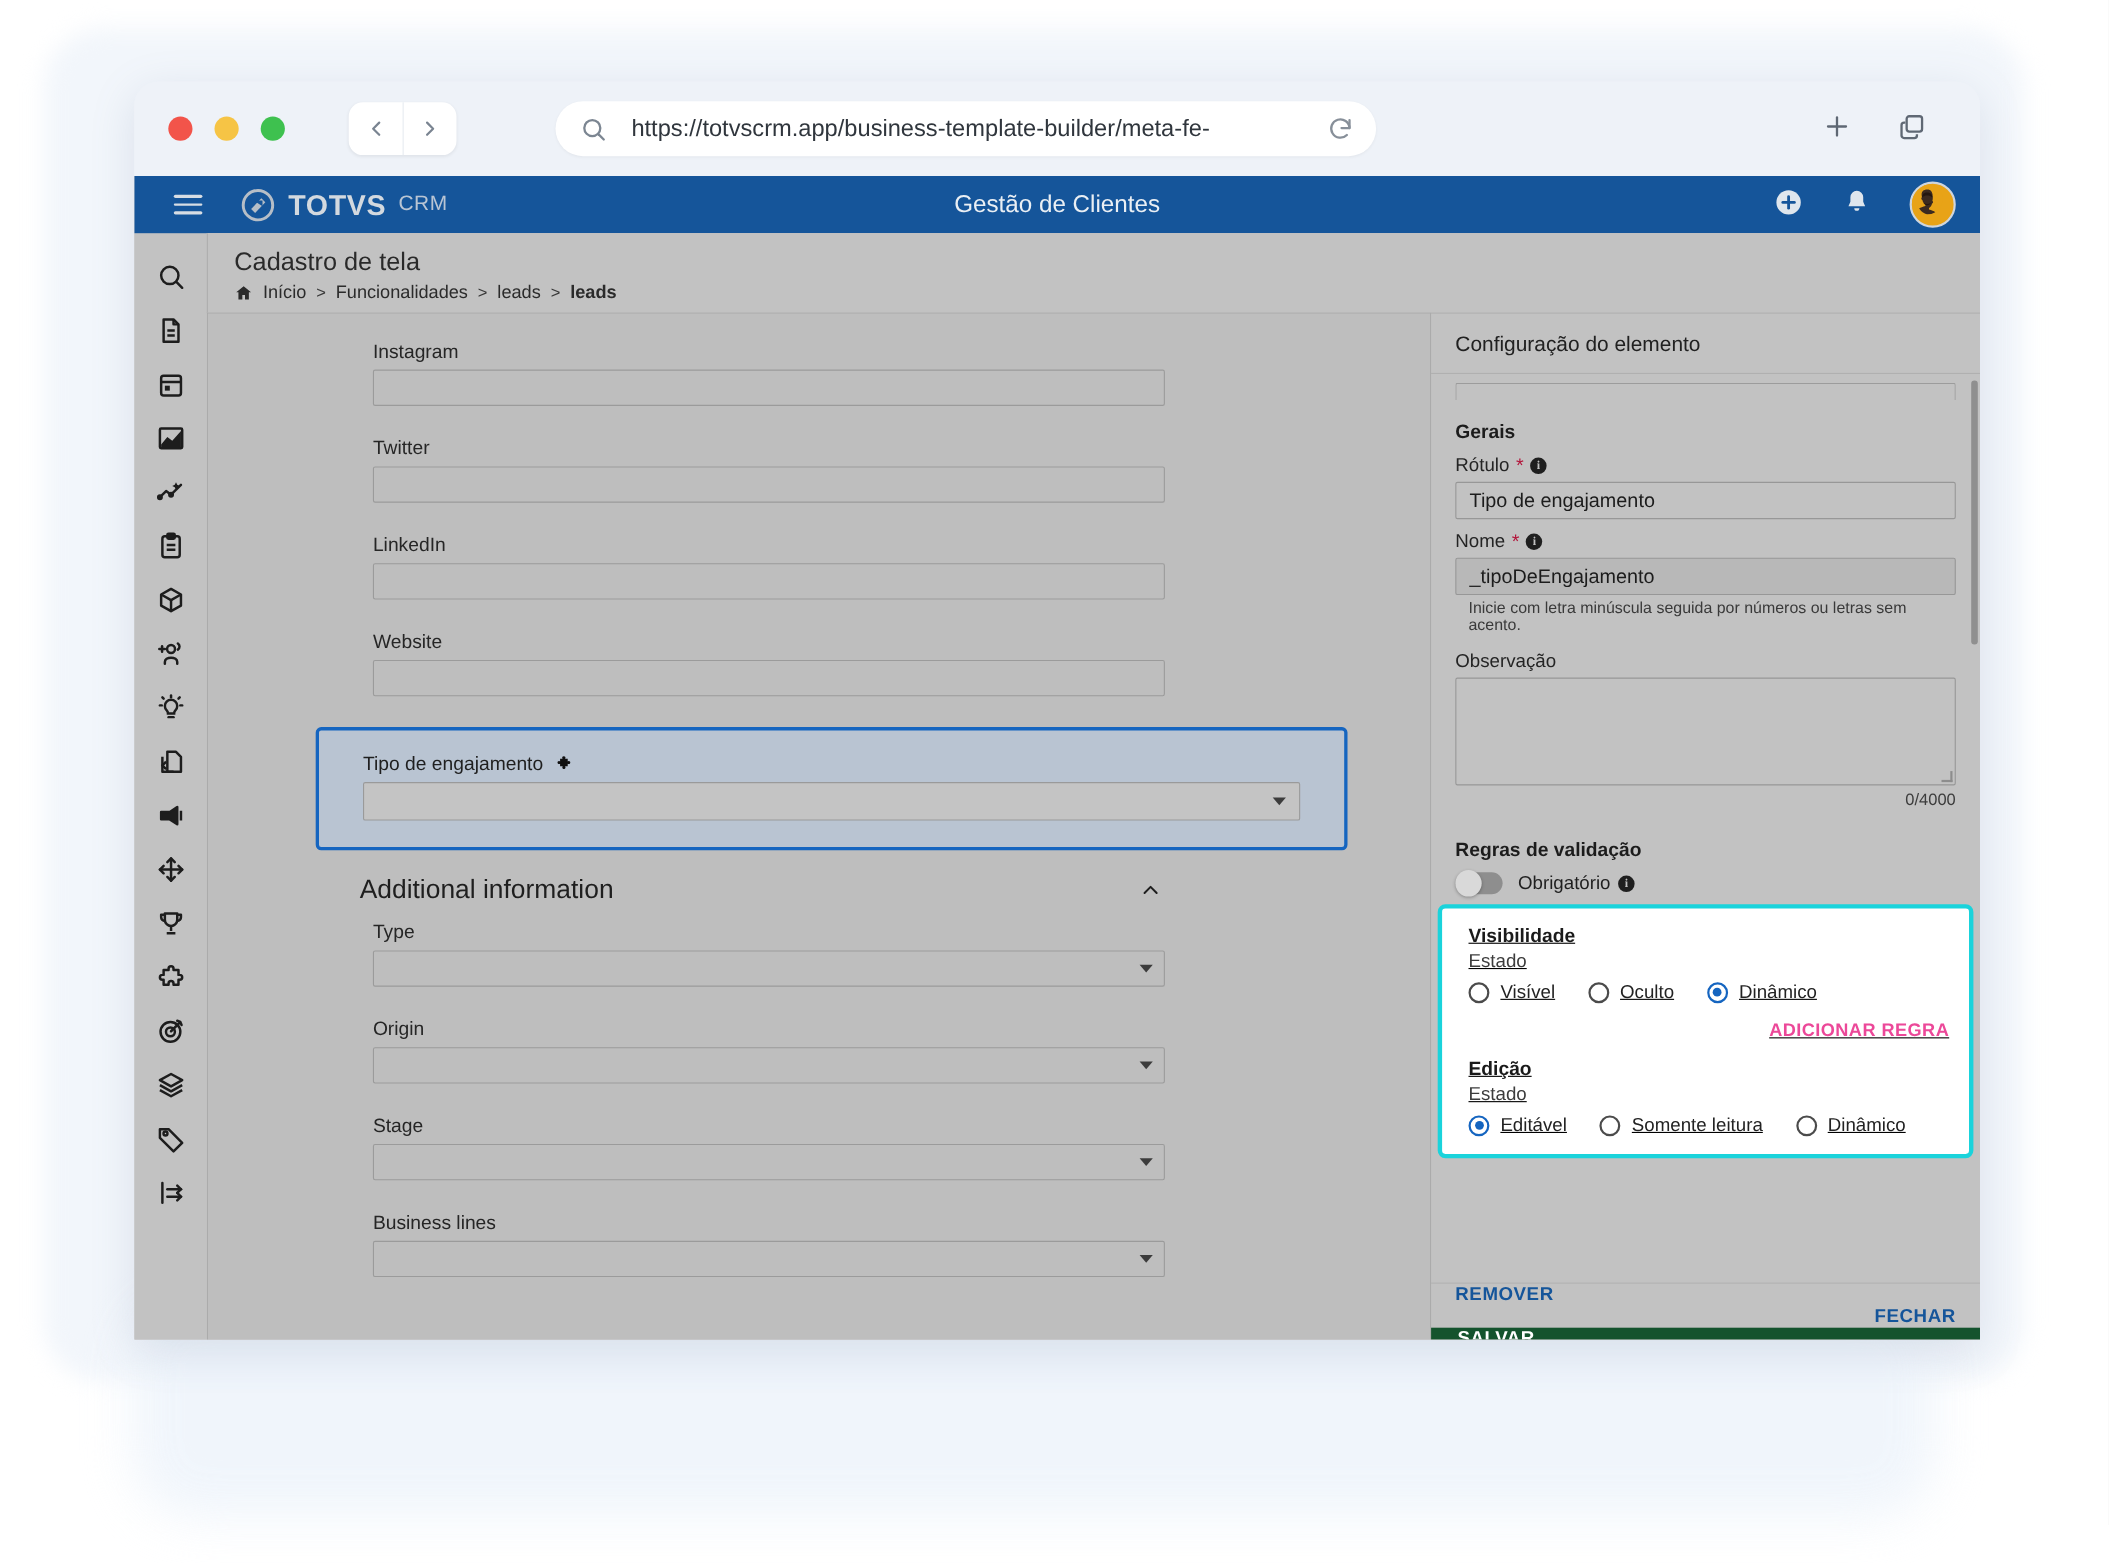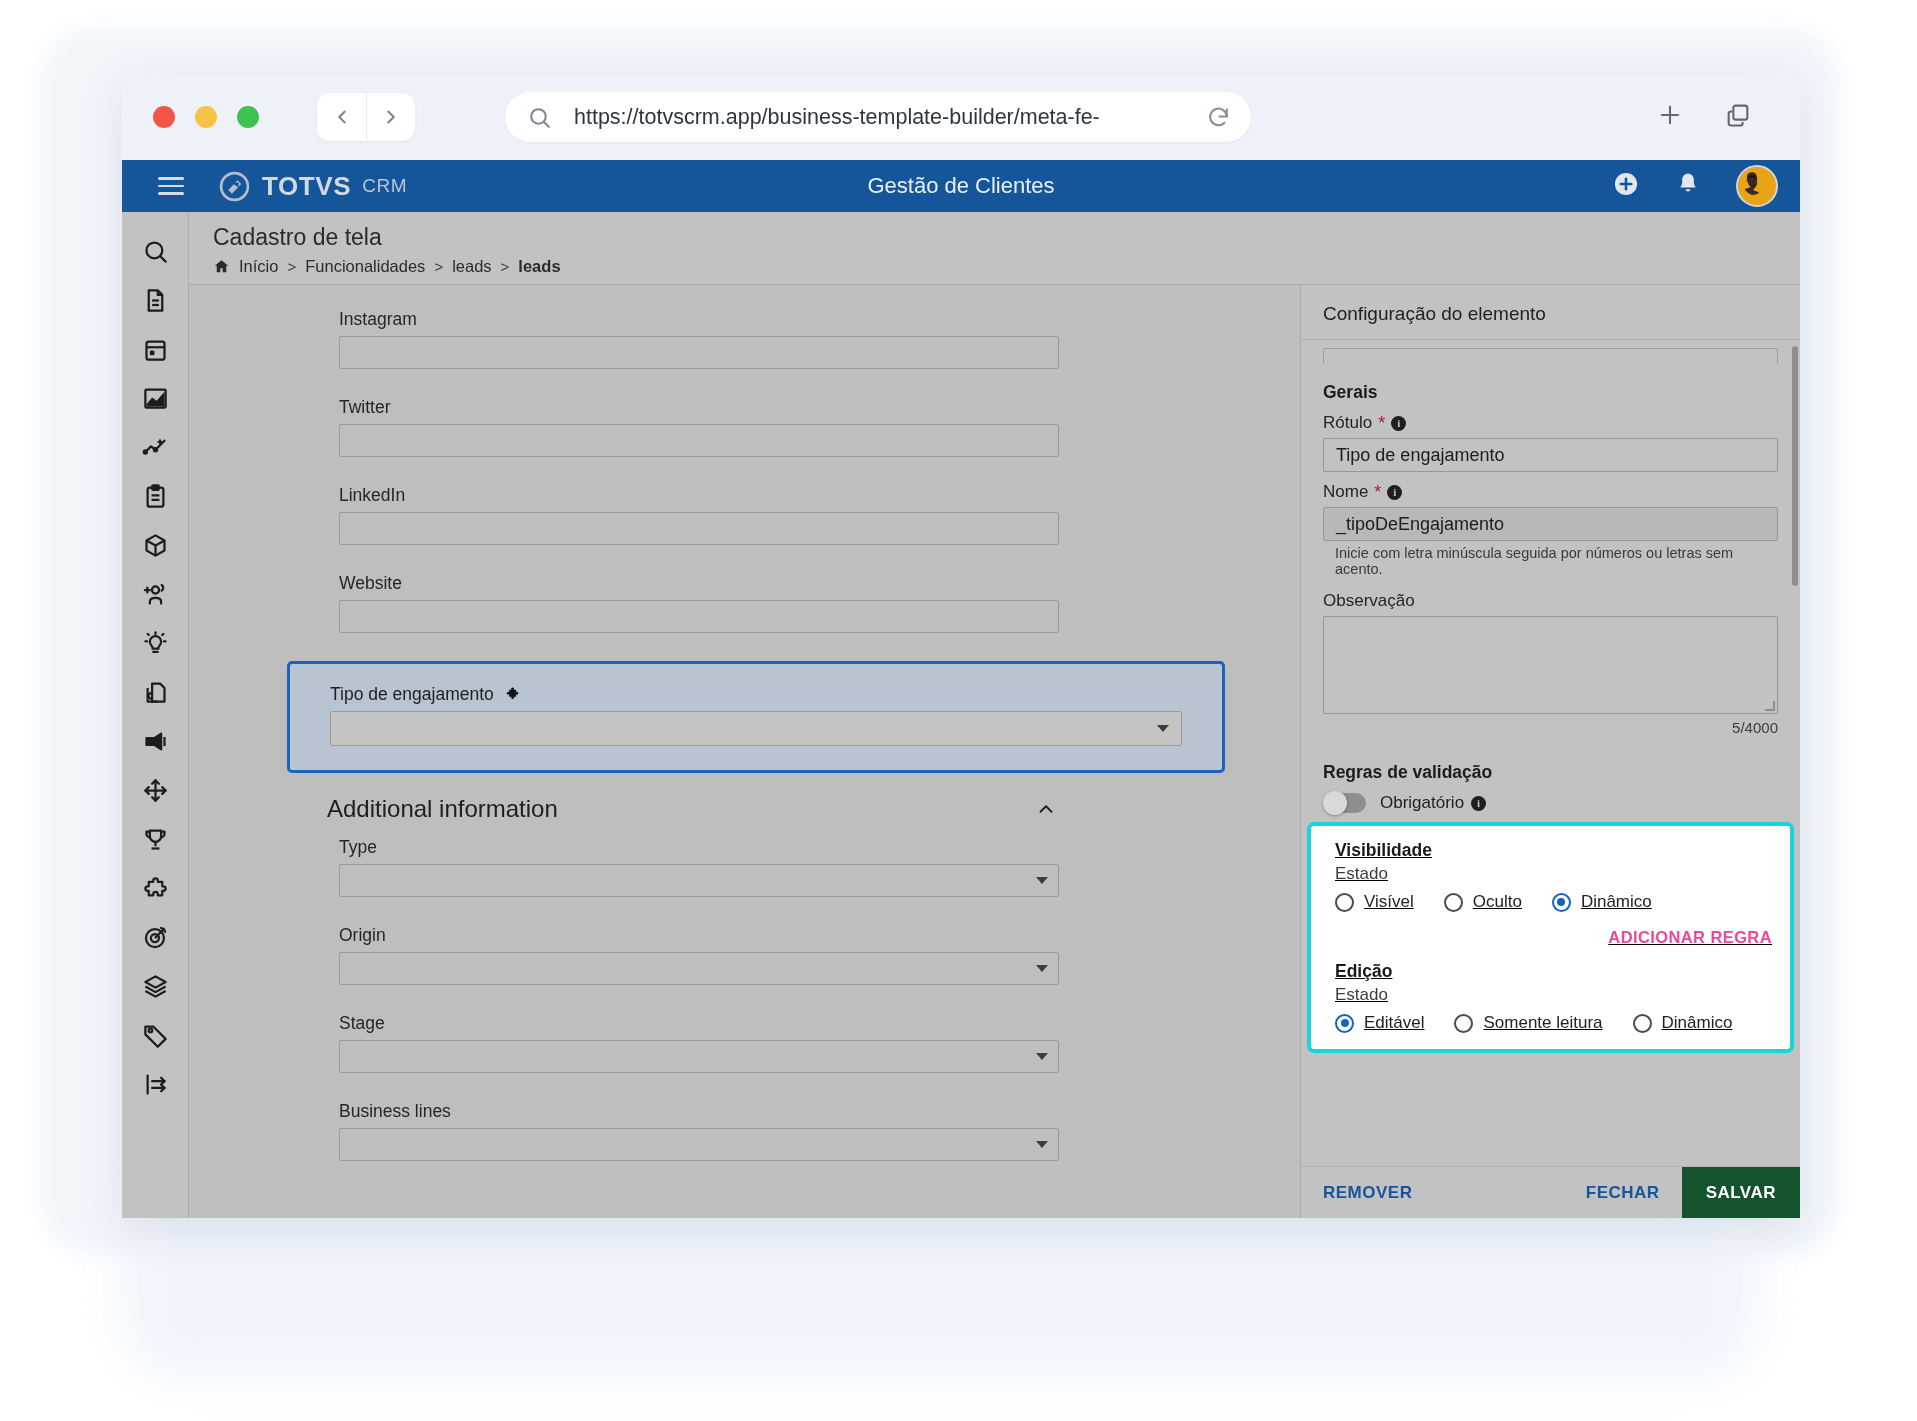--- a/index.html
+++ b/index.html
@@ -389,20 +389,21 @@
     letter-spacing: .4px;
     margin: 16px 2px 0 0;
   }
   .viz-divider { height: 14px; }
 
   .actions {
     height: 52px;
     display: flex;
     align-items: stretch;
     border-top: 1px solid #b2b2b2;
+    flex-direction: column;
   }
   .act {
     display: flex; align-items: center;
     font-size: 17px; font-weight: bold;
     letter-spacing: .5px;
     color: #15559a;
   }
   .act.remover { padding-left: 22px; }
   .act.fechar { margin-left: auto; padding-right: 22px; }
   .act.salvar {
@@ -785,21 +786,21 @@
                   <span class="req">*</span>
                   <span class="info-dot">i</span>
                 </div>
                 <div class="cfg-input filled">_tipoDeEngajamento</div>
                 <div class="cfg-hint">Inicie com letra minúscula seguida por números ou letras sem acento.</div>
 
                 <div class="cfg-label">
                   <span>Observação</span>
                 </div>
                 <div class="cfg-textarea"></div>
-                <div class="counter">5/4000</div>
+                <div class="counter">0/4000</div>
 
                 <div class="grp-title">Regras de validação</div>
                 <div class="toggle-row">
                   <span class="toggle"></span>
                   <span class="toggle-label">
                     <span>Obrigatório</span>
                     <span class="info-dot">i</span>
                   </span>
                 </div>
 

